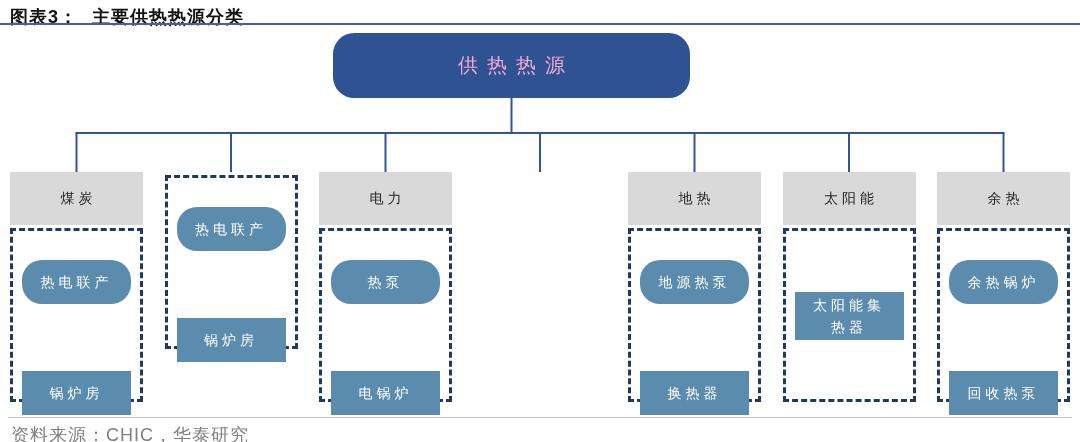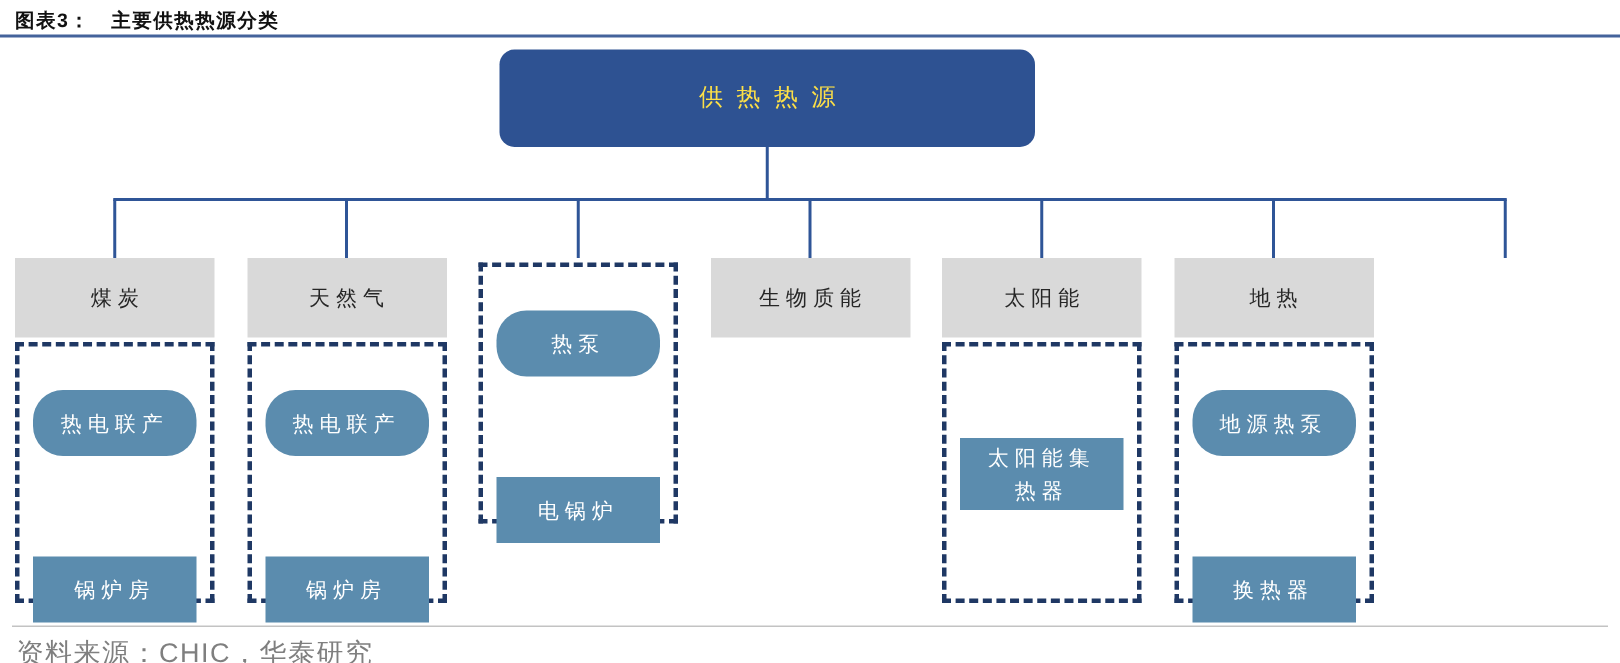--- a/index.html
+++ b/index.html
@@ -6,35 +6,35 @@
   .page{
     position:relative;
     width:1080px;height:442px;
     background:#fff;
     font-family:"Liberation Sans", sans-serif;
     overflow:hidden;
   }
   
   .fig-header{
     position:absolute;left:10px;top:5px;
-    font-size:13px;font-weight:bold;color:var(--title-text,#111);
+    font-size:18px;font-weight:bold;color:var(--title-text,#111);
     letter-spacing:1px;white-space:nowrap;
   }
   .fig-header .fig-label{margin-right:14px;}
   .title-rule{
     position:absolute;left:0;top:23px;width:1080px;height:2px;
     background:var(--title-rule,#44639B);
   }
   
   .root-box{
     position:absolute;left:333px;top:33px;width:357px;height:65px;
     background:var(--root-bg,#2E5292);
-    border-radius:10px;
+    border-radius:21px;
     display:flex;align-items:center;justify-content:center;
-    color:#fde047;font-size:16px;letter-spacing:9px;text-indent:9px;
+    color:#f9a8d4;font-size:20px;letter-spacing:9px;text-indent:9px;
   }
   
   .connectors{position:absolute;left:0;top:0;pointer-events:none;}
   
   .columns{
     position:absolute;left:10px;top:172px;width:1060px;
     display:flex;justify-content:space-between;
   }
   .col{width:133px;position:relative;}
   .cat{
@@ -95,48 +95,52 @@
 
   <div class="columns" id="columns">
       <div class="col">
         <div class="cat">煤炭</div>
         <div class="dash">
           <div class="item pos-0">热电联产</div>
           <div class="item pos-1">锅炉房</div>
         </div>
       </div>
       <div class="col">
-        <div class="cat">天然气</div>
         <div class="dash">
           <div class="item pos-0">热电联产</div>
           <div class="item pos-1">锅炉房</div>
         </div>
       </div>
       <div class="col">
+        <div class="cat">电力</div>
         <div class="dash">
           <div class="item pos-0">热泵</div>
           <div class="item pos-1">电锅炉</div>
         </div>
       </div>
       <div class="col">
-        <div class="cat">生物质能</div>
-      </div>
-      <div class="col">
-        <div class="cat">太阳能</div>
-        <div class="dash">
-          <div class="item pos-single">太阳能集热器</div>
-        </div>
       </div>
       <div class="col">
         <div class="cat">地热</div>
         <div class="dash">
           <div class="item pos-0">地源热泵</div>
           <div class="item pos-1">换热器</div>
         </div>
       </div>
       <div class="col">
+        <div class="cat">太阳能</div>
+        <div class="dash">
+          <div class="item pos-single">太阳能集热器</div>
+        </div>
+      </div>
+      <div class="col">
+        <div class="cat">余热</div>
+        <div class="dash">
+          <div class="item pos-0">余热锅炉</div>
+          <div class="item pos-1">回收热泵</div>
+        </div>
       </div>
     </div>
 
   <div class="source-rule"></div>
   <div class="source-note">资料来源：CHIC，华泰研究</div>
 
 </div>
 
 </body></html>

